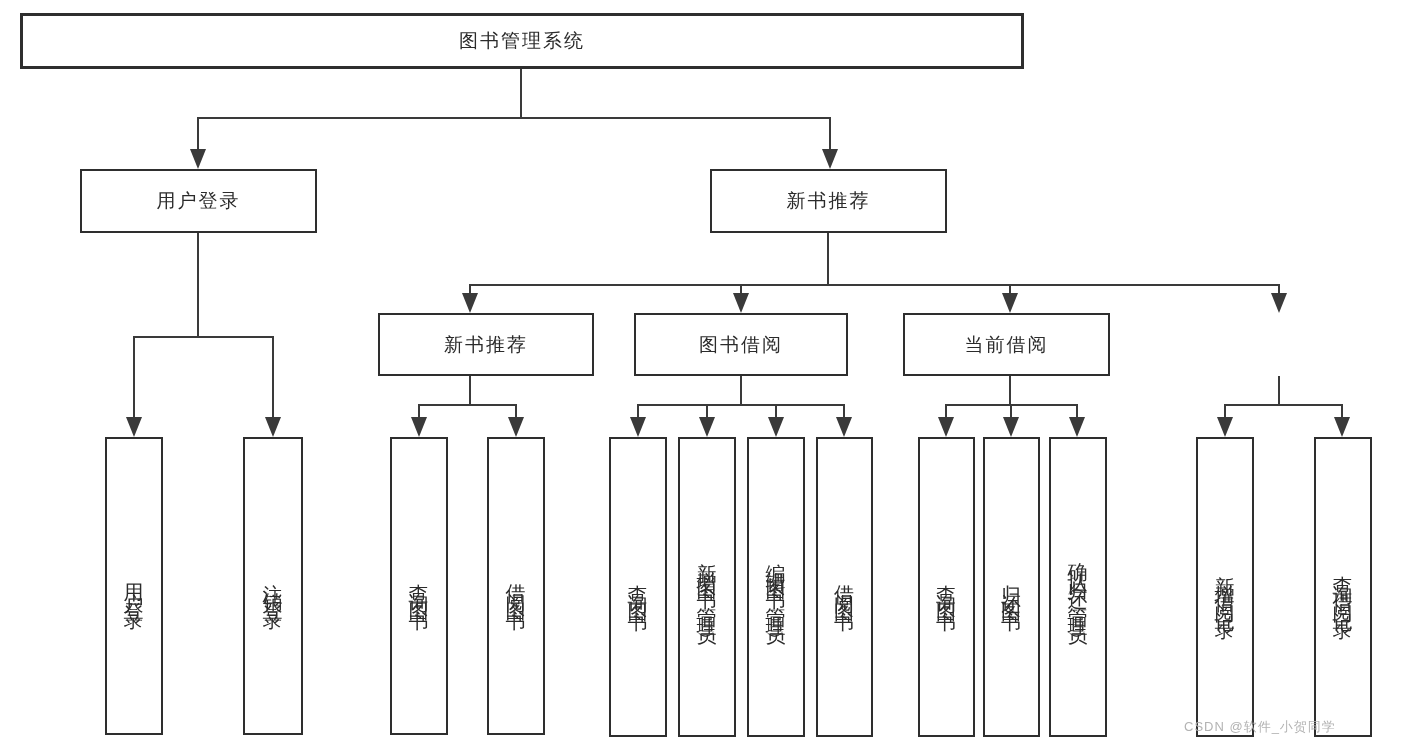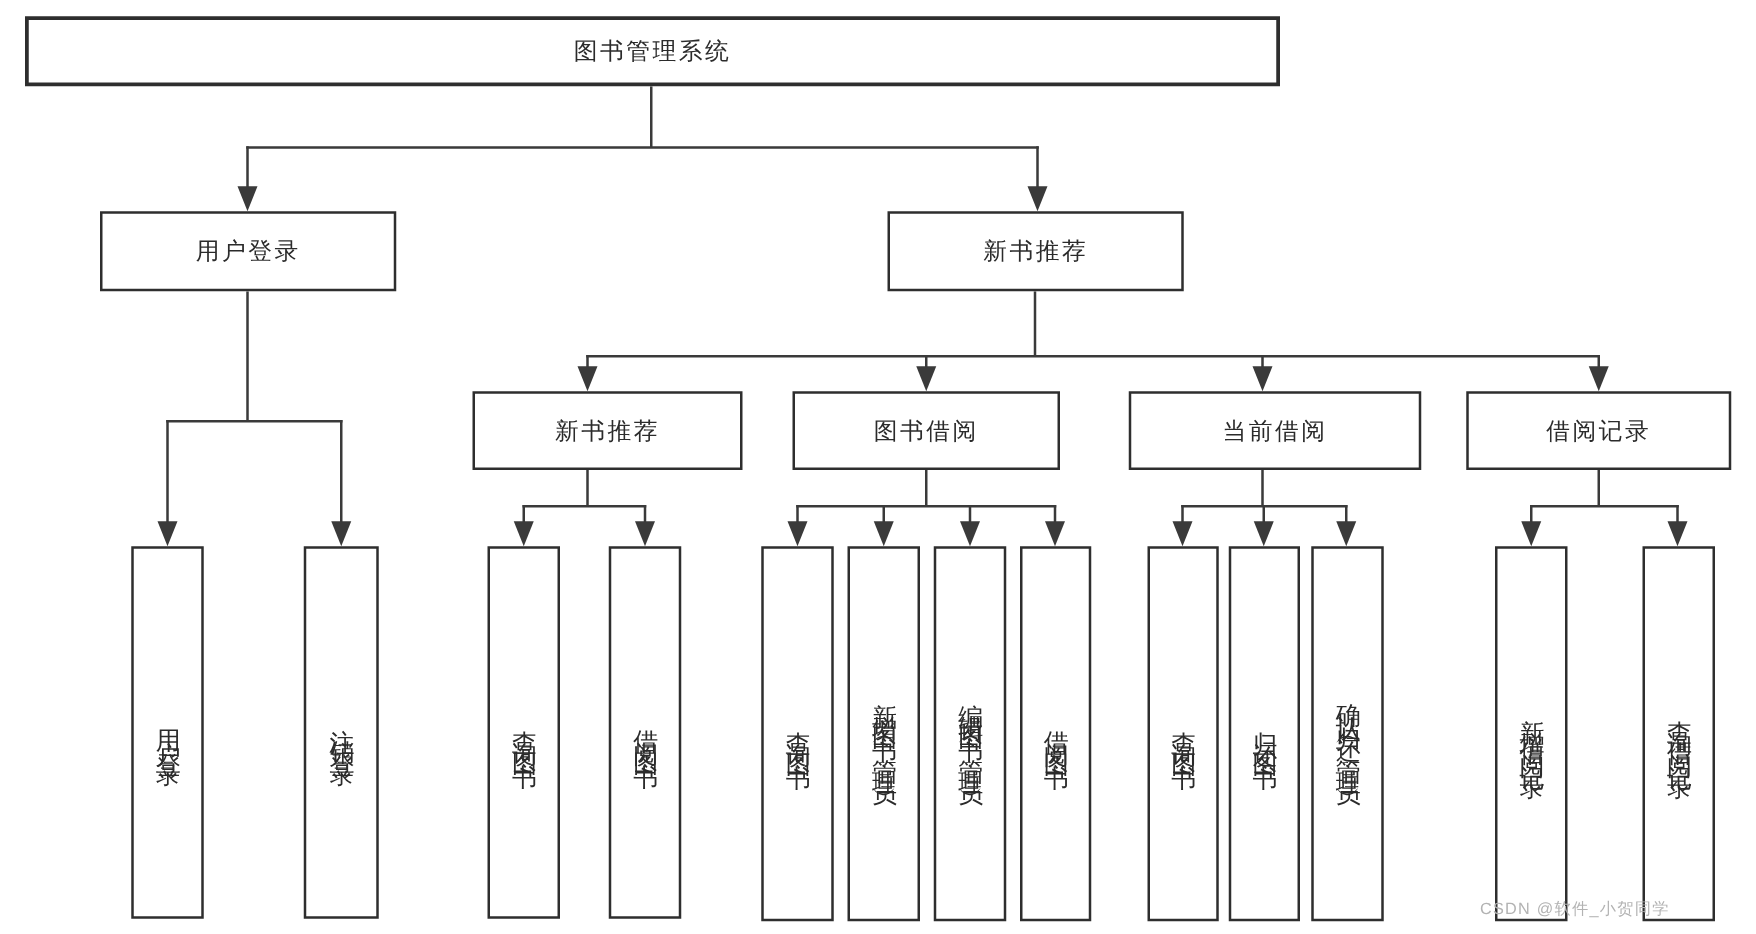--- a/index.html
+++ b/index.html
@@ -65,21 +65,21 @@
     white-space: nowrap;
     z-index: 5;
   }
 
   
   #b-root           {left:20px;  top:13px;  width:1004px; height:56px; border-width:3px;}
   #b-user-login     {left:80px;  top:169px; width:237px;  height:64px;}
   #b-book-mgmt      {left:710px; top:169px; width:237px;  height:64px;}
   #b-new-books      {left:362px; top:313px; width:216px;  height:63px;margin-left:16px;}
   #b-book-borrow    {left:634px; top:313px; width:214px;  height:63px;}
-  #b-current-borrow {left:903px; top:313px; width:234px;  height:63px;}
+  #b-current-borrow {left:903px; top:313px; width:207px;  height:63px;}
   #b-borrow-records {left:1173px;top:313px; width:212px;  height:63px;}
   #b-leaf-login     {left:105px; top:437px; width:58px; height:298px;}
   #b-leaf-logout    {left:243px; top:437px; width:60px; height:298px;}
   #b-leaf-nb-query  {left:390px; top:437px; width:58px; height:298px;}
   #b-leaf-nb-borrow {left:487px; top:437px; width:58px; height:298px;}
   #b-leaf-bb-query  {left:609px; top:437px; width:58px; height:300px;}
   #b-leaf-bb-add    {left:678px; top:437px; width:58px; height:300px;}
   #b-leaf-bb-edit   {left:747px; top:437px; width:58px; height:300px;}
   #b-leaf-bb-borrow {left:816px; top:437px; width:57px; height:300px;}
   #b-leaf-cb-query  {left:918px; top:437px; width:57px; height:300px;}
@@ -193,23 +193,20 @@
 
   <div class="box" id="b-new-books">
     <span class="lbl">新书推荐</span>
   </div>
   <div class="box" id="b-book-borrow">
     <span class="lbl">图书借阅</span>
   </div>
   <div class="box" id="b-current-borrow">
     <span class="lbl">当前借阅</span>
   </div>
-  <div class="box" id="b-borrow-records">
-    <span class="lbl">借阅记录</span>
-  </div>
 
   <div class="vl" id="c-nb-stem"></div>
   <div class="hl" id="c-nb-h"></div>
   <div class="vl" id="c-nb-d1"></div>
   <div class="vl" id="c-nb-d2"></div>
   <div class="ah" id="a-lf-nbq"></div>
   <div class="ah" id="a-lf-nbb"></div>
 
   <div class="vl" id="c-bb-stem"></div>
   <div class="hl" id="c-bb-h"></div>

